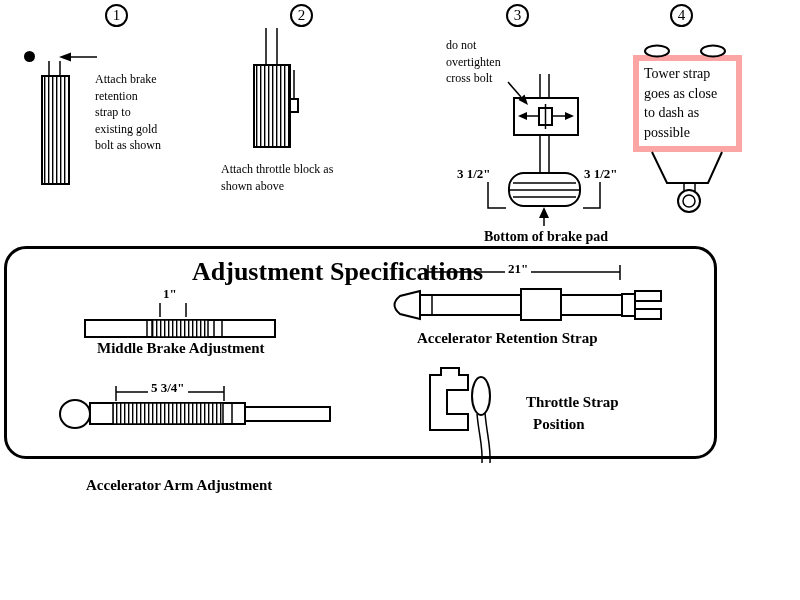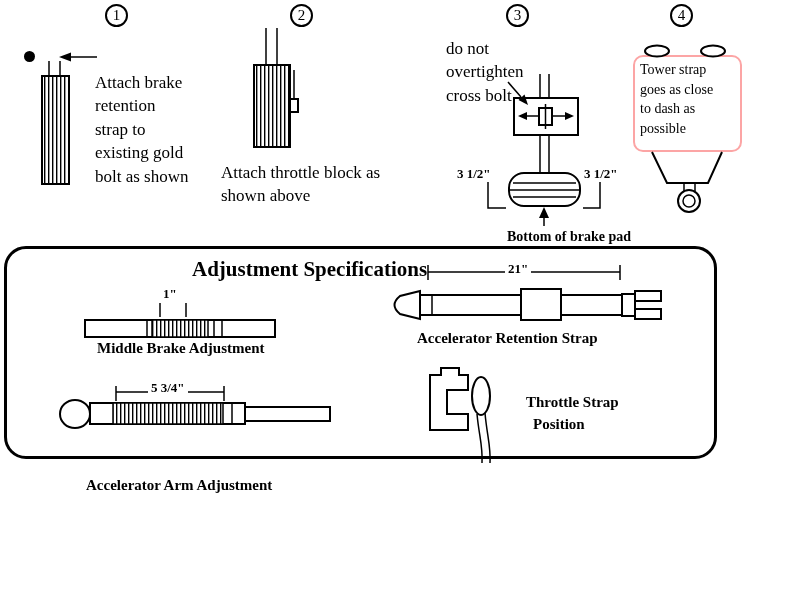--- a/index.html
+++ b/index.html
@@ -1,37 +1,37 @@
 <!DOCTYPE html>
 <html><head>
 <meta charset="utf-8">
 <style>
   * { margin:0; padding:0; box-sizing:border-box; }
   html,body { background:#fff; }
   .canvas {
     position:relative; width:800px; height:600px; background:#fff;
     font-family:"Liberation Serif", serif; color:#000; overflow:hidden;
   }
-  .txt { position:absolute; font-size:17px; line-height:1.38; white-space:pre-line; }
+  .txt { position:absolute; font-size:12px; line-height:1.38; white-space:pre-line; }
   .lbl { position:absolute; font-size:15px; font-weight:bold; white-space:nowrap; }
   .dim { position:absolute; font-size:13px; font-weight:bold; white-space:nowrap; }
   .dim.onLine { background:#fff; padding:0 3px; }
   .circle-num {
     position:absolute; width:23px; height:23px; border:2px solid #000; border-radius:50%;
     font-size:15px; display:flex; align-items:center; justify-content:center;
   }
   .dot { position:absolute; width:11px; height:11px; background:#000; border-radius:50%; }
   .panel-border {
     position:absolute; left:4px; top:246px; width:713px; height:213px;
     border:3px solid #000; border-radius:22px;
   }
-  .panel-title { position:absolute; left:192px; top:257px; font-size:21px; font-weight:bold; white-space:nowrap; }
+  .panel-title { position:absolute; left:192px; top:257px; font-size:26px; font-weight:bold; white-space:nowrap; }
   .tower-box {
     position:absolute; left:633px; top:55px; width:109px; height:97px;
-    border:2px solid #fca5a5; border-radius:10px; padding:3px 5px;
+    border:6px solid #fca5a5; border-radius:0; padding:3px 5px;
     font-size:14px; line-height:1.4; white-space:pre-line;
   }
   svg.overlay { position:absolute; left:0; top:0; }
   .ln  { stroke:#000; stroke-width:1.5; fill:none; }
   .ln2 { stroke:#000; stroke-width:2; fill:#fff; }
   .fillb { fill:#000; stroke:none; }
 </style>
 </head>
 <body>
 
@@ -166,21 +166,21 @@
 retention
 strap to
 existing gold
 bolt as shown</div>
   <div class="txt" style="left:446px; top:37px; width:90px;">do not
 overtighten
 cross bolt</div>
 
   <div class="dim" style="left:457px; top:166px;">3 1/2"</div>
   <div class="dim" style="left:584px; top:166px;">3 1/2"</div>
-  <div class="lbl" style="left:484px; top:229px; font-size:14px;margin-left:23px;">Bottom of brake pad</div>
+  <div class="lbl" style="left:484px; top:229px; font-size:14px;">Bottom of brake pad</div>
 
   <div class="panel-title">Adjustment Specifications</div>
 
   <div class="dim" style="left:163px; top:286px;">1"</div>
   <div class="dim onLine" style="left:505px; top:261px;">21"</div>
   <div class="dim onLine" style="left:148px; top:380px;">5 3/4"</div>
 
   <div class="lbl" style="left:97px; top:340px;">Middle Brake Adjustment</div>
   <div class="lbl" style="left:417px; top:330px;">Accelerator Retention Strap</div>
   <div class="lbl" style="left:86px; top:435px;margin-top:42px;">Accelerator Arm Adjustment</div>

